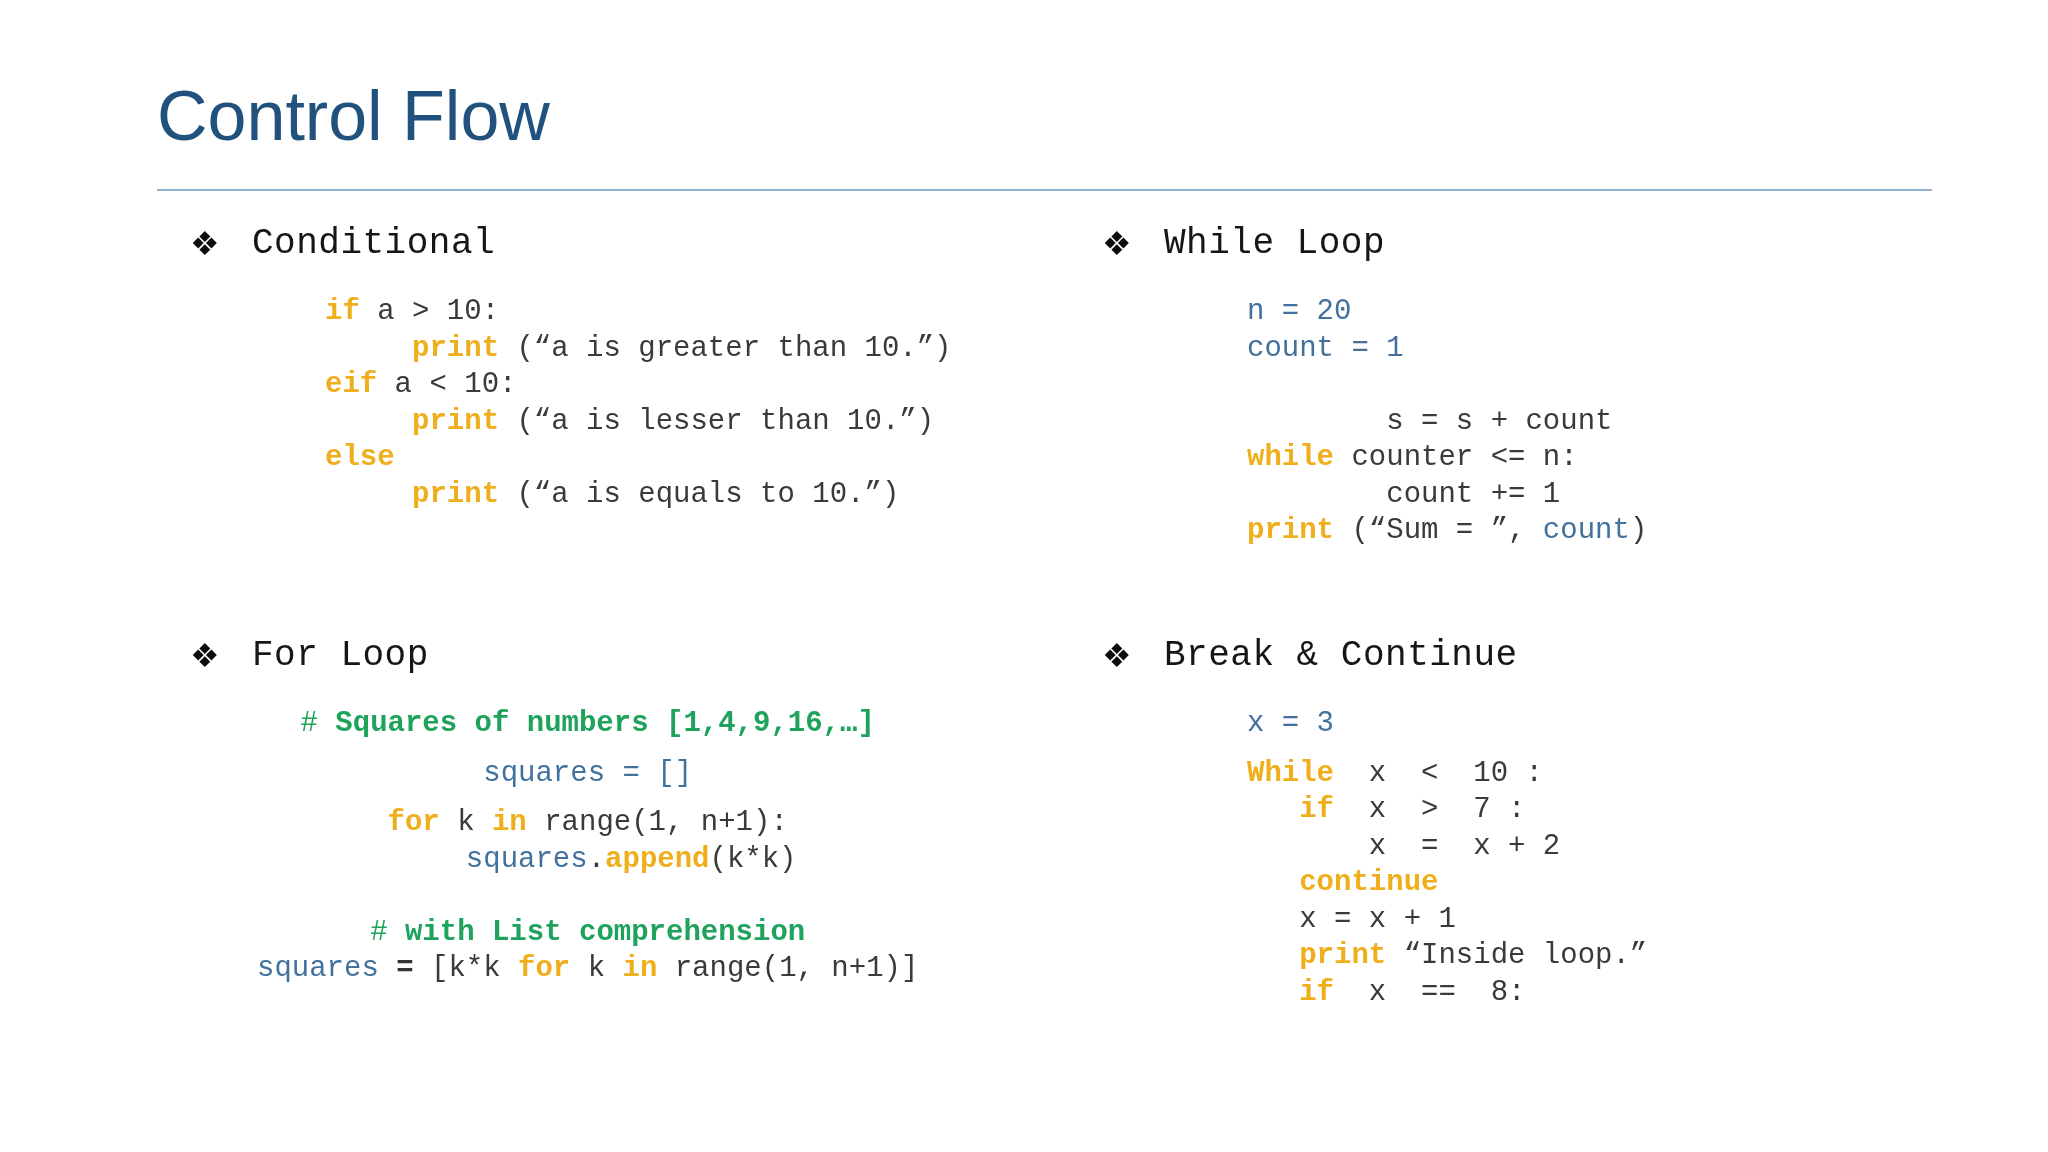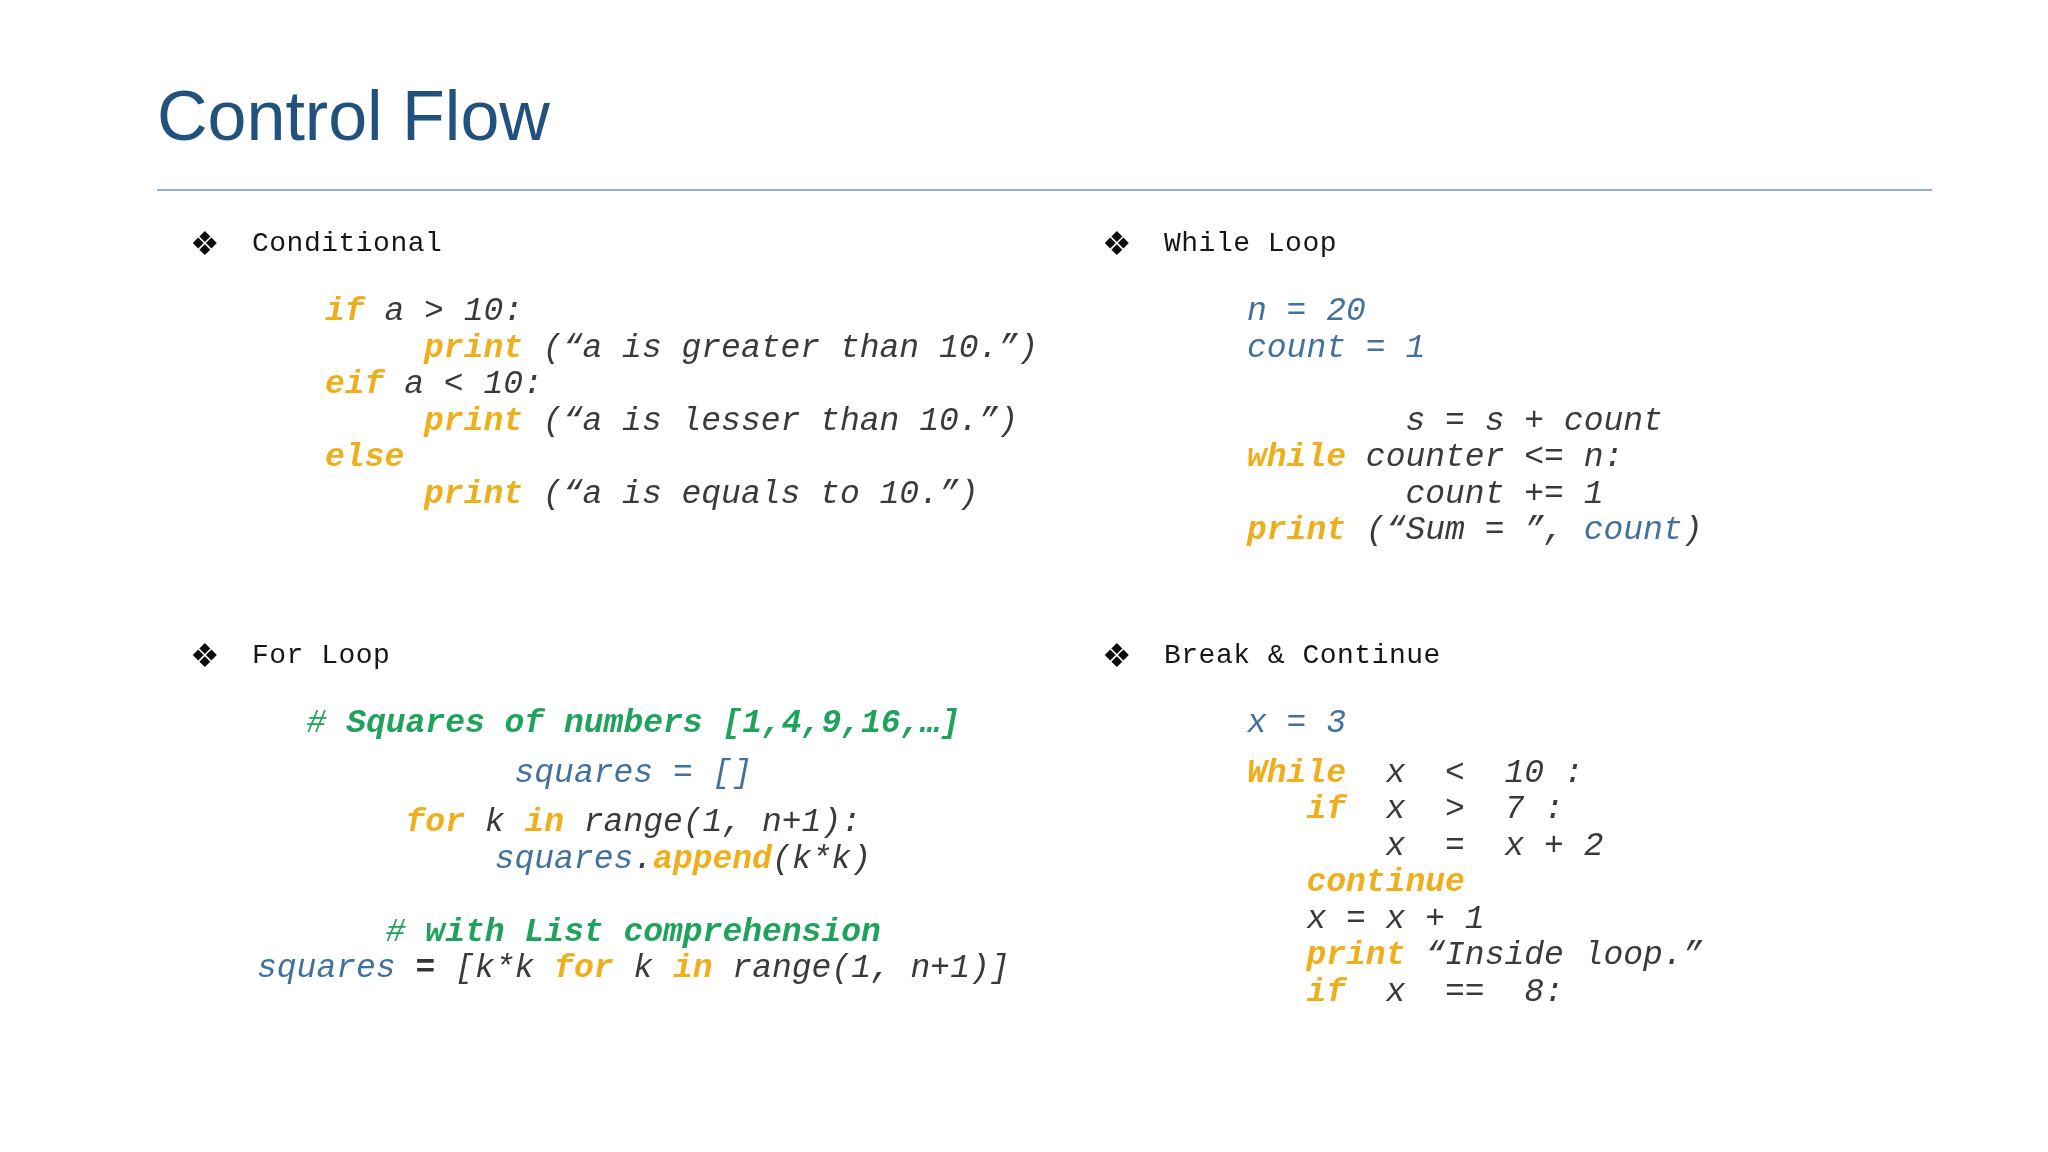--- a/index.html
+++ b/index.html
@@ -27,33 +27,32 @@
   .sec-1{left:1102px;top:222px;}
   .sec-2{left:190px;top:634px;}
   .sec-3{left:1102px;top:634px;}
   .sec-head{display:flex;align-items:center;height:44px;}
   .bullet{
     font-family:"DejaVu Sans",sans-serif;
     font-size:33px;color:#0d0d0d;
     width:62px;flex:0 0 62px;line-height:44px;
   }
   .sec-title{
-    font-size:28px;color:var(--header_black,#161616);
+    font-size:36px;color:var(--header_black,#161616);
     letter-spacing:0.5px;white-space:pre;line-height:44px;
   }
   .code{margin-top:28px;}
   .sec-0 .code{margin-left:135px;}
   .sec-1 .code{margin-left:145px;}
   .sec-2 .code{margin-left:67px;text-align:center;}
   .sec-3 .code{margin-left:145px;}
   .code-line{
     white-space:pre;
-    font-size:33px;line-height:36.5px;height:36.5px;
+    font-size:29px;line-height:36.5px;height:36.5px;
     color:var(--code_gray,#3A3A3A);
-    font-style:italic;
   }
   .code-line.gap{margin-top:13px;}
   .tok-kw{color:var(--keyword_yellow,#EFAF1D);font-weight:bold;}
   .tok-var{color:var(--variable_blue,#41719C);}
   .tok-cm{color:var(--comment_green,#1FA35C);}
   .tok-cmb{color:var(--comment_green,#1FA35C);font-weight:bold;}
   .tok-pb{color:#333333;font-weight:bold;}
   .tok-pl{color:var(--code_gray,#3A3A3A);}
 </style>
 </head>

